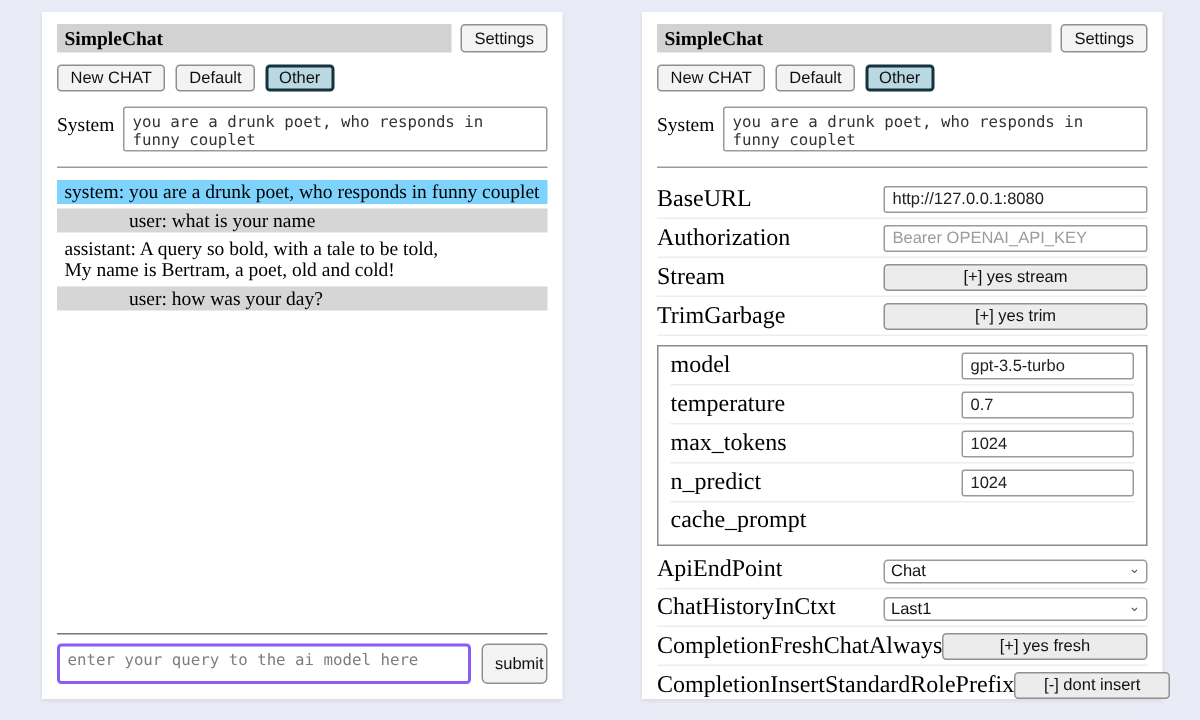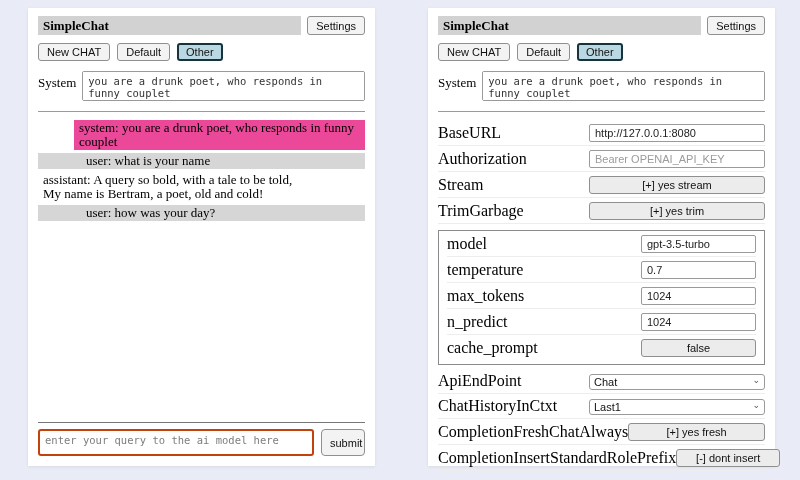--- a/index.html
+++ b/index.html
@@ -66,30 +66,30 @@
     background: #fff;
   }
   textarea::placeholder { color: #7d7d7d; opacity: 1; }
   .system-textarea { flex: 1; height: 30px; }
 
   .divider { border: none; border-top: 1px solid #9a9a9a; margin: 2px 0 8px 0; }
 
   
   .messages { font-size: 13px; line-height: 14px; }
   .msg { padding: 1px 5px; margin-bottom: 3px; white-space: pre-line; }
-  .msg-system { background: #ec4899; margin-left: 36px; }
+  .msg-system { background: #7dd3fc; }
   .msg-user { background: #d6d6d6; padding-left: 48px; }
   .msg-assistant { background: #ffffff; }
 
   
   .footer { margin-top: auto; }
   .footer-divider { border: none; border-top: 1px solid #777; margin: 0 0 6px 0; }
   .query-row { display: flex; align-items: stretch; gap: 7px; }
   .query-textarea { flex: 1; height: 27px; }
-  .query-textarea.focused { border: 2px solid #c2410c; border-radius: 3px; }
+  .query-textarea.focused { border: 2px solid #8b5cf6; border-radius: 3px; }
   .submit-btn { width: 44px; font-size: 11px; border-radius: 4px; }
 
   
   .cfg-row {
     display: flex;
     align-items: center;
     padding: 3px 0;
     border-bottom: 1px solid #ededed;
     min-height: 22px;
   }
@@ -225,21 +225,20 @@
       <div class="cfg-row">
         <span class="cfg-label">max_tokens</span>
         <span class="cfg-control"><input class="cfg-input" type="text" value="1024" style=""></span>
       </div>
       <div class="cfg-row">
         <span class="cfg-label">n_predict</span>
         <span class="cfg-control"><input class="cfg-input" type="text" value="1024" style=""></span>
       </div>
       <div class="cfg-row">
         <span class="cfg-label">cache_prompt</span>
-        <span class="cfg-control"><button class="btn cfg-btn">false</button></span>
       </div>
     </fieldset>
 
     <div class="cfg-row">
       <span class="cfg-label">ApiEndPoint</span>
       <span class="cfg-control">
         <select class="cfg-select"><option>Chat</option></select>
         <span class="select-chevron">⌄</span>
       </span>
     </div>

